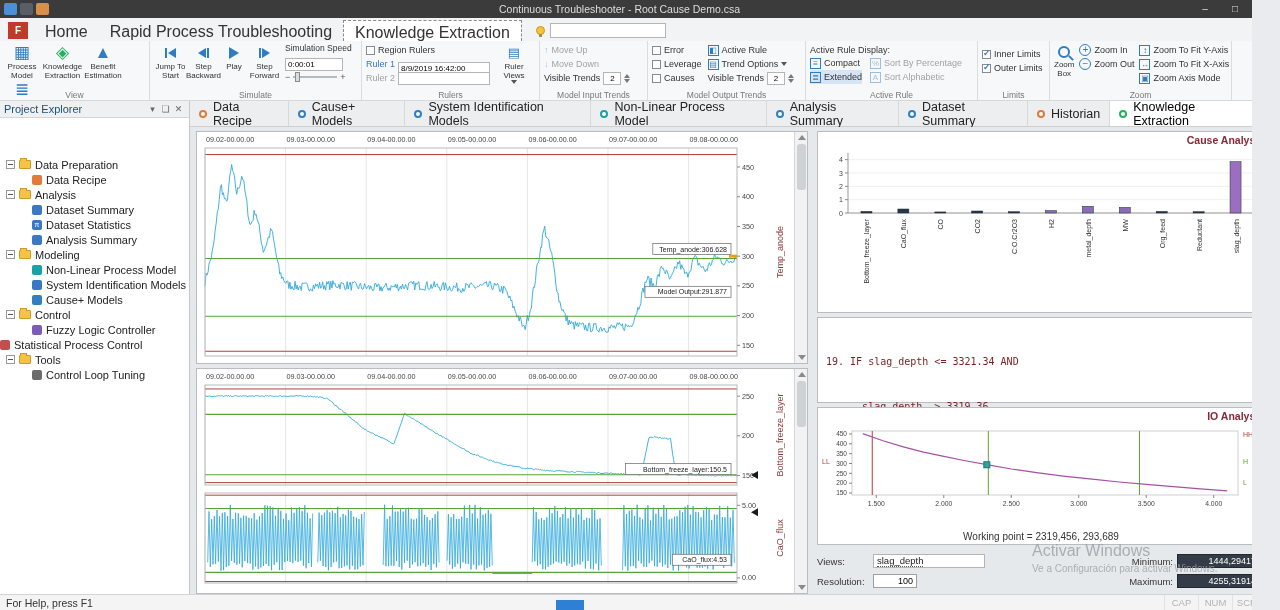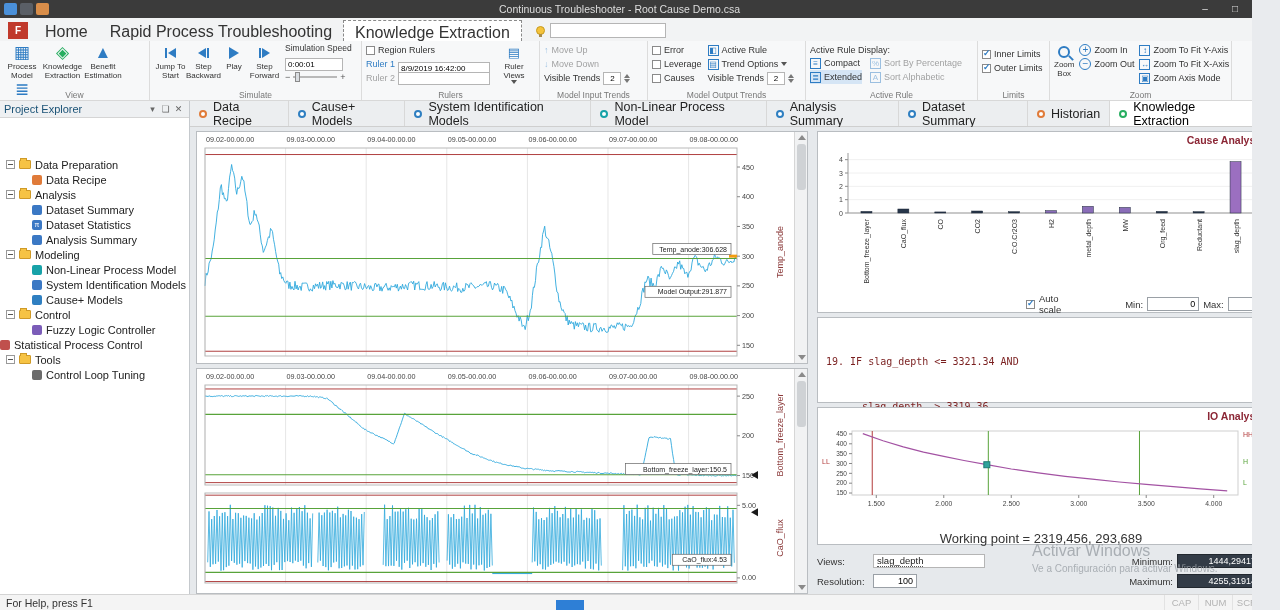--- a/index.html
+++ b/index.html
@@ -76,21 +76,21 @@
   .va.dn{bottom:3px;border-top:5px solid #8a8a8a}
   .vthumb{position:absolute;left:2px;top:12px;width:9px;height:46px;background:#cfd2d5;border-radius:3px}
   svg text{font-family:"Liberation Sans",sans-serif}
   .ptitle{height:15px;text-align:right;font-size:10.5px;font-weight:bold;color:#8b2635;padding-top:2px}
   #ruleblk{font-family:"DejaVu Sans Mono",monospace;font-size:10px;color:#7a1f1f;line-height:15px;padding:6px 8px;white-space:pre}
   .ctlrow{display:flex;align-items:center;font-size:9.5px;color:#333;gap:4px}
   .inbox{border:1px solid #9aa0a6;background:#fff;font-size:9px;height:14px;text-align:right;padding:0 3px}
   .darkval{background:#333c47;color:#fff;font-size:9px;height:14px;width:88px;text-align:right;padding:1px 3px;border:1px solid #22282f}
   .combo{width:112px;height:14px;border:1px solid #b5b5b5;background:#fff;font-size:9.5px;padding:0 3px;color:#222}
   .combo span{border-bottom:1px dotted #555}
-  .iocap{text-align:center;font-size:13px;color:#333}
+  .iocap{text-align:center;font-size:10px;color:#333}
   
   #statusbar{left:0;top:594px;width:1280px;height:16px;background:#f4f4f4;border-top:1px solid #d4d4d4;display:flex;align-items:center;font-size:10.5px;color:#333}
   #sb-help{padding-left:6px;flex:1}
   .sbcell{width:34px;text-align:center;color:#b3b3b3;font-size:9.5px;border-left:1px solid #e2e2e2;height:16px;line-height:16px}
   .grip{width:14px;height:16px;background:
     linear-gradient(135deg,transparent 60%,#c0c0c0 60%,#c0c0c0 65%,transparent 65%,transparent 75%,#c0c0c0 75%,#c0c0c0 80%,transparent 80%,transparent 90%,#c0c0c0 90%)}
   #taskfrag{left:556px;top:600px;width:28px;height:10px;background:#2e7fd6;z-index:6}
   #watermark{left:1032px;top:542px;z-index:30;color:#9aa0a6;opacity:.8;pointer-events:none}
   #wm1{font-size:16px}
   #wm2{font-size:10px;margin-top:3px}
@@ -615,28 +615,20 @@
           <text x="272.9090909090909" y="72" font-size="7" fill="#333" text-anchor="end" transform="rotate(-90 272.9090909090909 72)">metal_depth</text>
           <rect x="301.3181818181818" y="60.4" width="11" height="5.600000000000001" fill="#8a6db8" stroke="#1f2a3a" stroke-width="0.5"></rect>
           <text x="309.8181818181818" y="72" font-size="7" fill="#333" text-anchor="end" transform="rotate(-90 309.8181818181818 72)">MW</text>
           <rect x="338.2272727272727" y="64.4" width="11" height="1.5999999999999943" fill="#27364a" stroke="#1f2a3a" stroke-width="0.5"></rect>
           <text x="346.7272727272727" y="72" font-size="7" fill="#333" text-anchor="end" transform="rotate(-90 346.7272727272727 72)">Org_feed</text>
           <rect x="375.1363636363636" y="64.66666666666667" width="11" height="1.3333333333333286" fill="#27364a" stroke="#1f2a3a" stroke-width="0.5"></rect>
           <text x="383.6363636363636" y="72" font-size="7" fill="#333" text-anchor="end" transform="rotate(-90 383.6363636363636 72)">Reductant</text>
           <rect x="412.0454545454545" y="14.666666666666671" width="11" height="51.33333333333333" fill="#9b6fc0" stroke="#1f2a3a" stroke-width="0.5"></rect>
           <text x="420.5454545454545" y="72" font-size="7" fill="#333" text-anchor="end" transform="rotate(-90 420.5454545454545 72)">slag_depth</text>
         </svg>
-      <div class="ctlrow" style="padding:0 8px">
-        <span style="margin-left:200px" class="cb on"></span>
-        <span>Auto scale</span>
-        <span style="margin-left:60px">Min:</span>
-        <input class="inbox" style="width: 52px;" value="0">
-        <span>Max:</span>
-        <input class="inbox" style="width: 52px;" value="4">
-      </div>
     </div>
 
     <div class="blk" id="ruleblk" style="left:627px;top:190px;width:448px;height:86px">
       <div>19. IF slag_depth &lt;= 3321.34 AND</div>
       <div>      slag_depth  &gt; 3319.36</div>
       <div>   THEN Temp_anode is Normal [99%; 6026 cases]</div>
     </div>
 
     <div class="blk" style="left:627px;top:280px;width:448px;height:138px">
       <div class="ptitle">IO Analysis</div>

